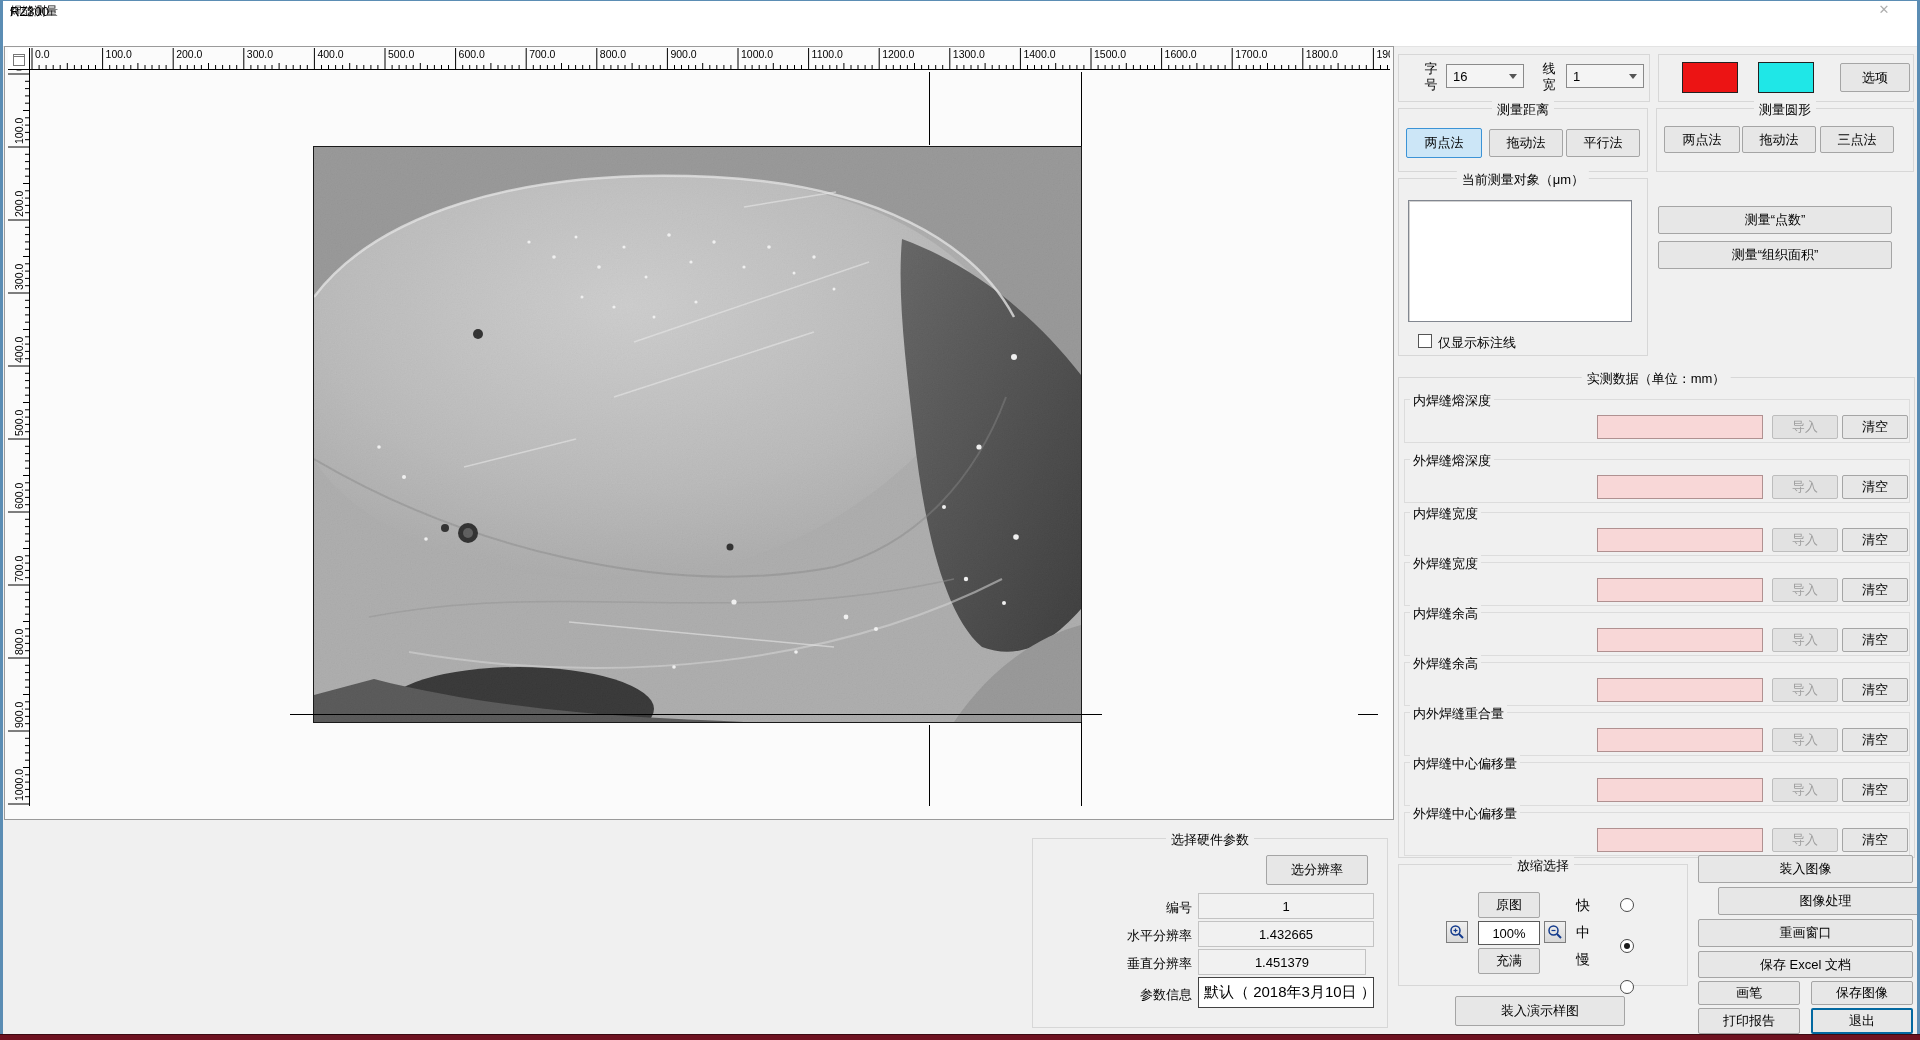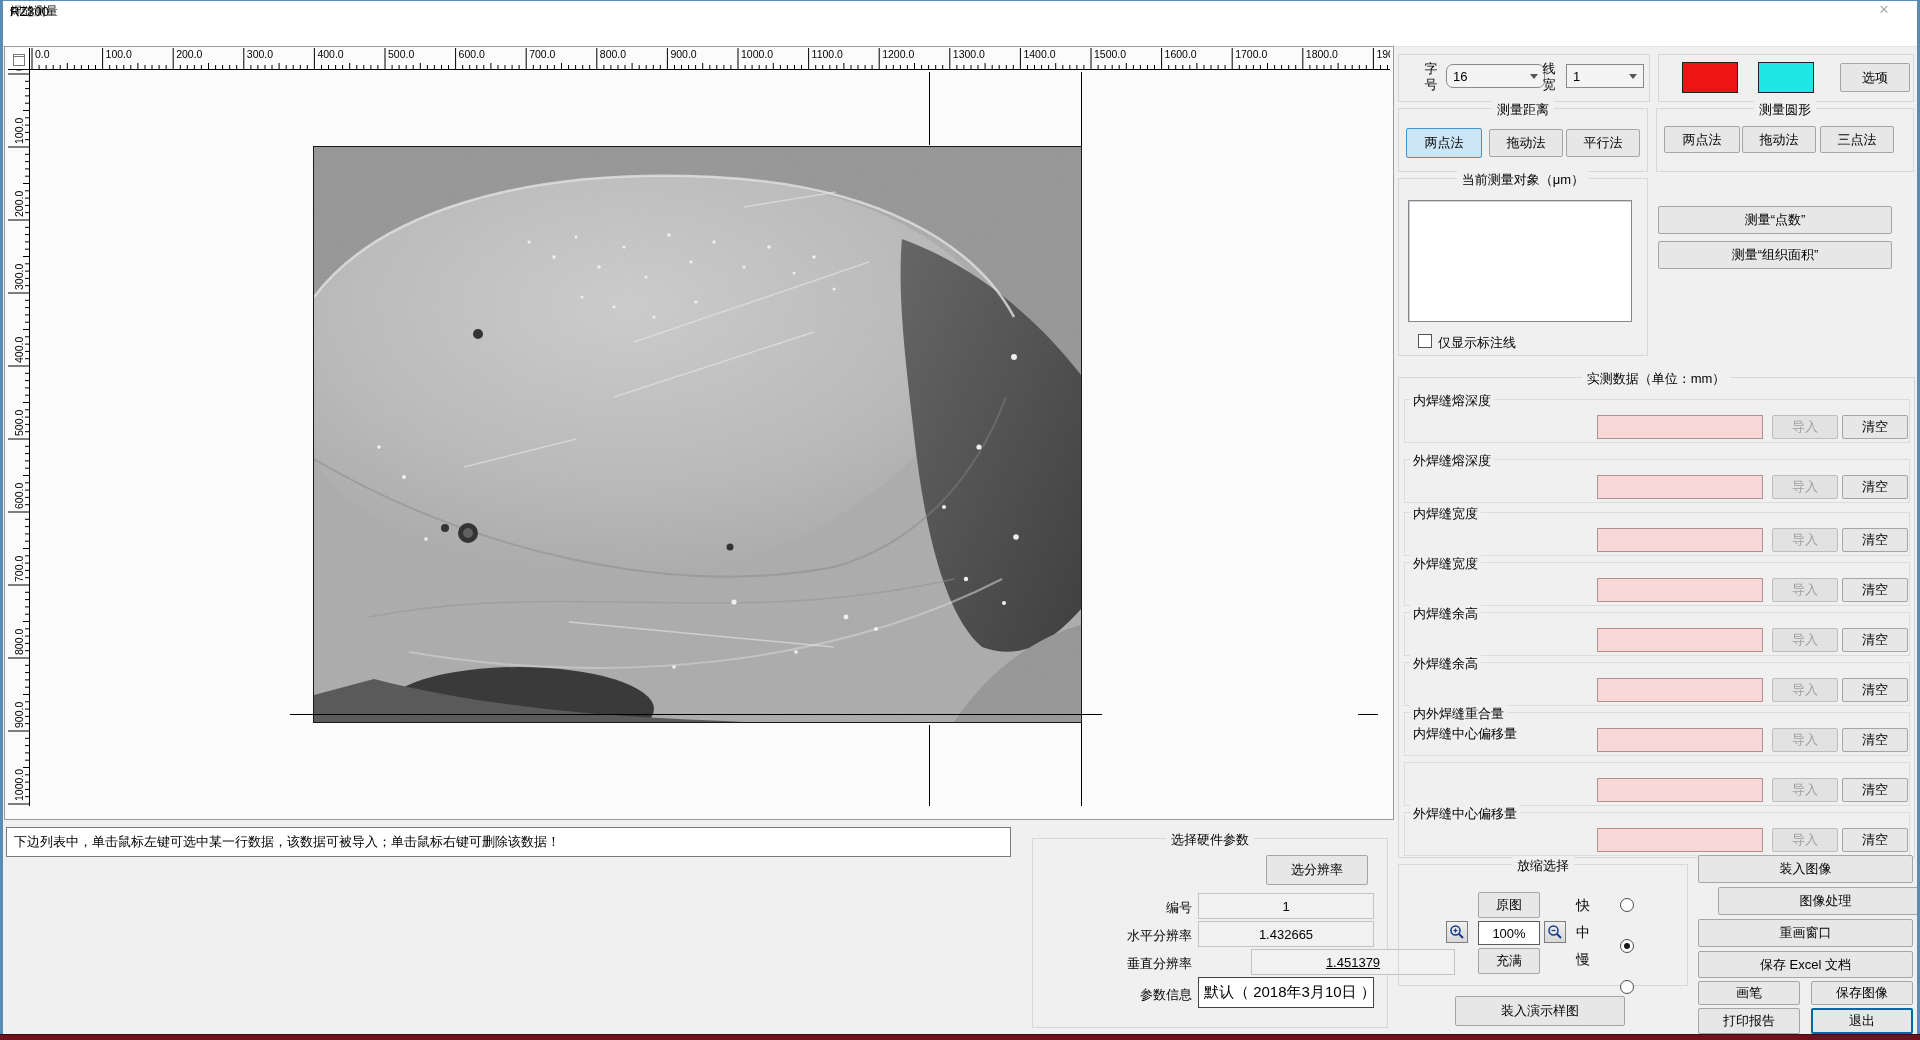--- a/index.html
+++ b/index.html
@@ -197,37 +197,36 @@
     <rect width="767" height="575" filter="url(#grain)" opacity="0.55"></rect>
   </svg>
 
   <div class="abs guide" style="left:929px;top:72px;width:1px;height:73px;"></div>
   <div class="abs guide" style="left:929px;top:725px;width:1px;height:81px;"></div>
   <div class="abs guide" style="left:1081px;top:72px;width:1px;height:74px;"></div>
   <div class="abs guide" style="left:1081px;top:722px;width:1px;height:84px;"></div>
   <div class="abs guide" style="left:290px;top:714px;width:812px;height:1px;"></div>
   <div class="abs guide" style="left:1358px;top:714px;width:20px;height:1px;"></div>
 
-  <div class="abs" id="status-box">下边列表中，单击鼠标左键可选中某一行数据，该数据可被导入；单击鼠标右键可删除该数据！</div>
 
   <div class="abs groupbox" style="left:1032px;top:838px;width:356px;height:190px;"></div>
   <div class="grouptitle" style="left:1210px;top:831px;">选择硬件参数</div>
   <div class="abs btn" style="left:1266px;top:855px;width:102px;height:30px;">选分辨率</div>
   <div class="formlabel" style="left:1040px;top:899px;width:152px;">编号</div>
   <div class="abs plainfield" style="left:1198px;top:893px;width:176px;height:26px;">1</div>
   <div class="formlabel" style="left:1040px;top:927px;width:152px;">水平分辨率</div>
   <div class="abs plainfield" style="left:1198px;top:921px;width:176px;height:26px;">1.432665</div>
   <div class="formlabel" style="left:1040px;top:955px;width:152px;">垂直分辨率</div>
-  <div class="abs plainfield" style="left:1251px;top:949px;width:204px;height:26px;text-decoration:underline;">1.451379</div>
+  <div class="abs plainfield" style="left:1198px;top:949px;width:168px;height:26px;">1.451379</div>
   <div class="formlabel" style="left:1040px;top:986px;width:152px;">参数信息</div>
   <div class="abs whitefield" style="left:1198px;top:977px;width:176px;height:31px;">默认（ 2018年3月10日 ）</div>
 
   <div class="abs groupbox" style="left:1398px;top:54px;width:252px;height:48px;"></div>
   <div class="abs vlabel" style="left:1424px;top:61px;">字号</div>
-  <div class="abs dropdown" style="left:1446px;top:64px;width:99px;height:24px;border-radius:7px;">
+  <div class="abs dropdown" style="left:1446px;top:64px;width:78px;height:24px;">
     <span>16</span>
     <span class="dd-chevron"></span>
   </div>
   <div class="abs vlabel" style="left:1542px;top:61px;">线宽</div>
   <div class="abs dropdown" style="left:1566px;top:64px;width:78px;height:24px;">
     <span>1</span>
     <span class="dd-chevron"></span>
   </div>
 
   <div class="abs groupbox" style="left:1658px;top:54px;width:256px;height:48px;"></div>
@@ -288,21 +287,21 @@
       <div class="meas-label" style="left: 1410px; top: 655px;">外焊缝余高</div>
       <div class="abs pinkfield" style="left: 1597px; top: 678px; width: 166px; height: 24px;"></div>
       <div class="abs btn btn-disabled" style="left: 1772px; top: 678px; width: 66px; height: 24px;">导入</div>
       <div class="abs btn" style="left: 1842px; top: 678px; width: 66px; height: 24px;">清空</div>
       <div class="meas-box" style="left: 1404px; top: 712px; width: 506px; height: 44px;"></div>
       <div class="meas-label" style="left: 1410px; top: 705px;">内外焊缝重合量</div>
       <div class="abs pinkfield" style="left: 1597px; top: 728px; width: 166px; height: 24px;"></div>
       <div class="abs btn btn-disabled" style="left: 1772px; top: 728px; width: 66px; height: 24px;">导入</div>
       <div class="abs btn" style="left: 1842px; top: 728px; width: 66px; height: 24px;">清空</div>
       <div class="meas-box" style="left: 1404px; top: 762px; width: 506px; height: 44px;"></div>
-      <div class="meas-label" style="left: 1410px; top: 725px;">内焊缝中心偏移量</div>
+      <div class="meas-label" style="left: 1410px; top: 755px;">内焊缝中心偏移量</div>
       <div class="abs pinkfield" style="left: 1597px; top: 778px; width: 166px; height: 24px;"></div>
       <div class="abs btn btn-disabled" style="left: 1772px; top: 778px; width: 66px; height: 24px;">导入</div>
       <div class="abs btn" style="left: 1842px; top: 778px; width: 66px; height: 24px;">清空</div>
       <div class="meas-box" style="left: 1404px; top: 812px; width: 506px; height: 44px;"></div>
       <div class="meas-label" style="left: 1410px; top: 805px;">外焊缝中心偏移量</div>
       <div class="abs pinkfield" style="left: 1597px; top: 828px; width: 166px; height: 24px;"></div>
       <div class="abs btn btn-disabled" style="left: 1772px; top: 828px; width: 66px; height: 24px;">导入</div>
       <div class="abs btn" style="left: 1842px; top: 828px; width: 66px; height: 24px;">清空</div>
     </div>
 

